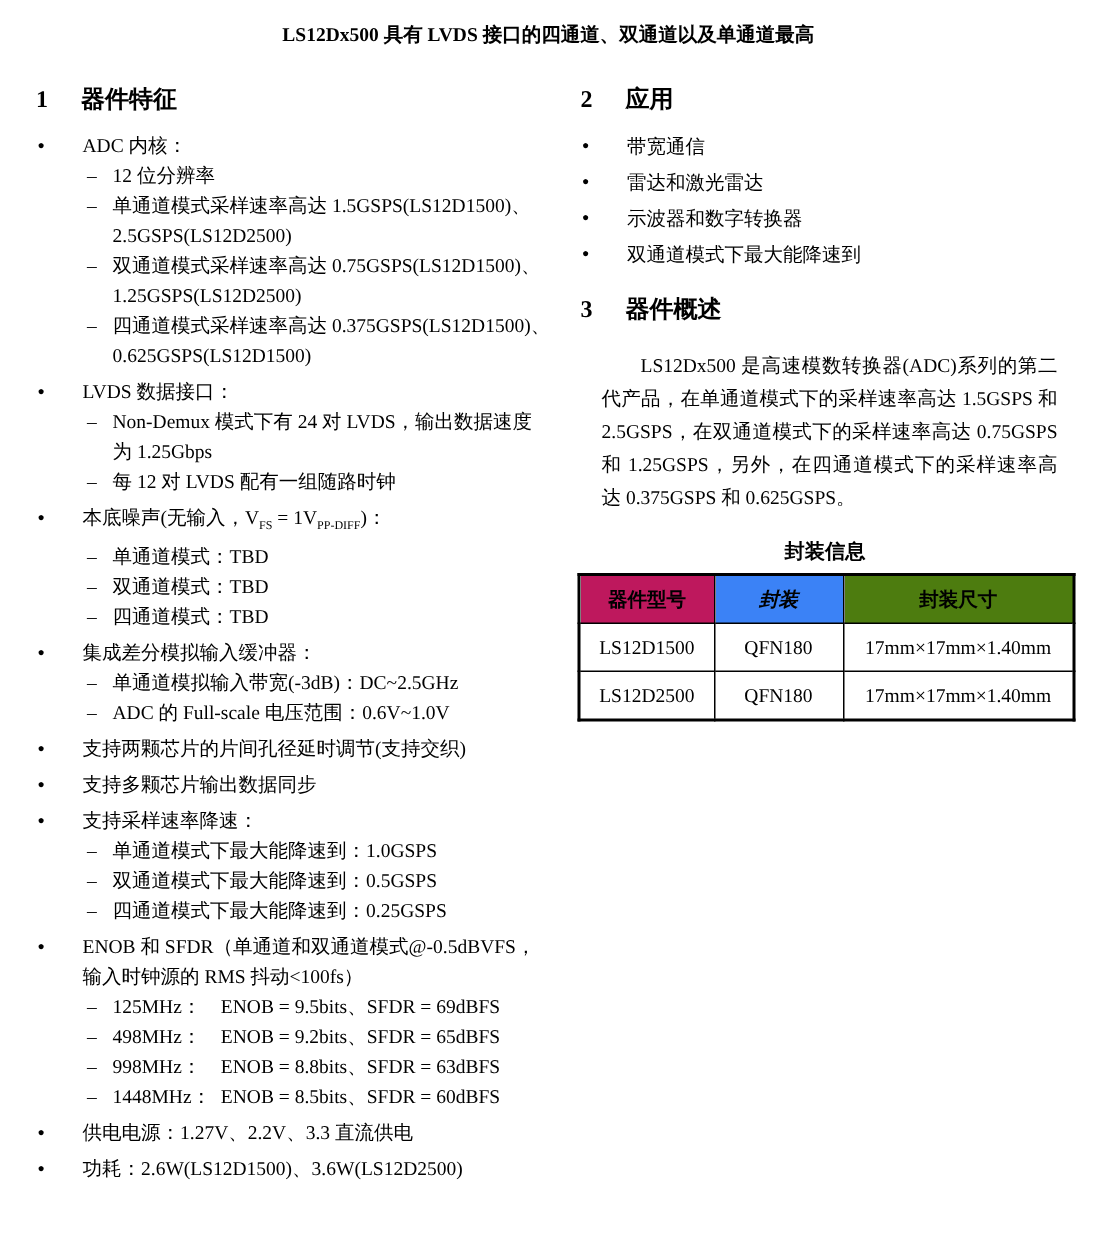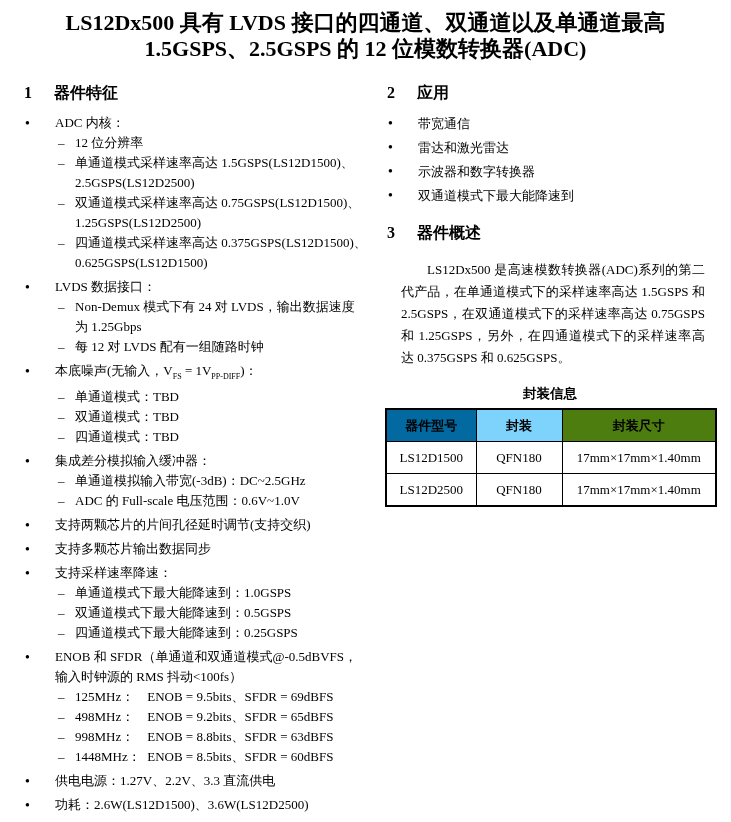--- a/index.html
+++ b/index.html
@@ -4,21 +4,21 @@
 <style>
   html,body { margin:0; padding:0; }
   body {
     width:731px; height:822px; overflow:hidden;
     background:#ffffff; color:#000000;
     font-family:"Liberation Serif","DejaVu Serif",serif;
   }
   .page { position:relative; width:731px; height:822px; box-sizing:border-box; padding-top:10px; }
 
   
-  .doc-title { text-align:center; font-weight:bold; font-size:22px; line-height:26px; padding:0 30px; }
+  .doc-title { text-align:center; font-weight:bold; font-size:13px; line-height:26px; padding:0 30px; }
 
   
   .columns { display:flex; margin-top:12px; padding-left:22px; padding-right:12px; }
   .col-left  { width:345px; flex:0 0 345px; }
   .col-right { width:336px; flex:0 0 336px; margin-left:18px; }
 
   
   .sec { display:flex; font-weight:bold; font-size:16px; line-height:20px; margin:9px 0 10px 2px; }
   .sec-num { width:30px; }
 
@@ -50,21 +50,20 @@
   table.pkg th { font-weight:bold; }
   .pkg col.c1 { width:90px; } .pkg col.c2 { width:86px; } .pkg col.c3 { width:154px; }
 </style>
 </head>
 <body>
 
 <div class="page">
 
   <header class="doc-title">
     <div>LS12Dx500 具有 LVDS 接口的四通道、双通道以及单通道最高</div>
-    <div>1.5GSPS、2.5GSPS 的 12 位模数转换器(ADC)</div>
   </header>
 
   <div class="columns">
 
     <div class="col-left">
       <h2 class="sec">
         <span class="sec-num">1</span>
         <span class="sec-title">器件特征</span>
       </h2>
       <ul class="blist" id="features-list">
@@ -128,22 +127,22 @@
       <div class="pkg-block">
         <div class="pkg-caption">封装信息</div>
         <table class="pkg" id="pkg-table">
           <colgroup>
               <col class="c1">
               <col class="c2">
               <col class="c3">
             </colgroup>
         <thead>
               <tr>
-                <th style="background: #0369a1;">器件型号</th>
-                <th style="background: #7dd3fc;">封装</th>
+                <th style="background: #be185d;">器件型号</th>
+                <th style="background: #3b82f6; font-style: italic;">封装</th>
                 <th style="background: #4d7c0f;">封装尺寸</th>
               </tr>
             </thead>
             <tbody>
               <tr>
                 <td>LS12D1500</td>
                 <td>QFN180</td>
                 <td>17mm×17mm×1.40mm</td>
               </tr>
               <tr>

